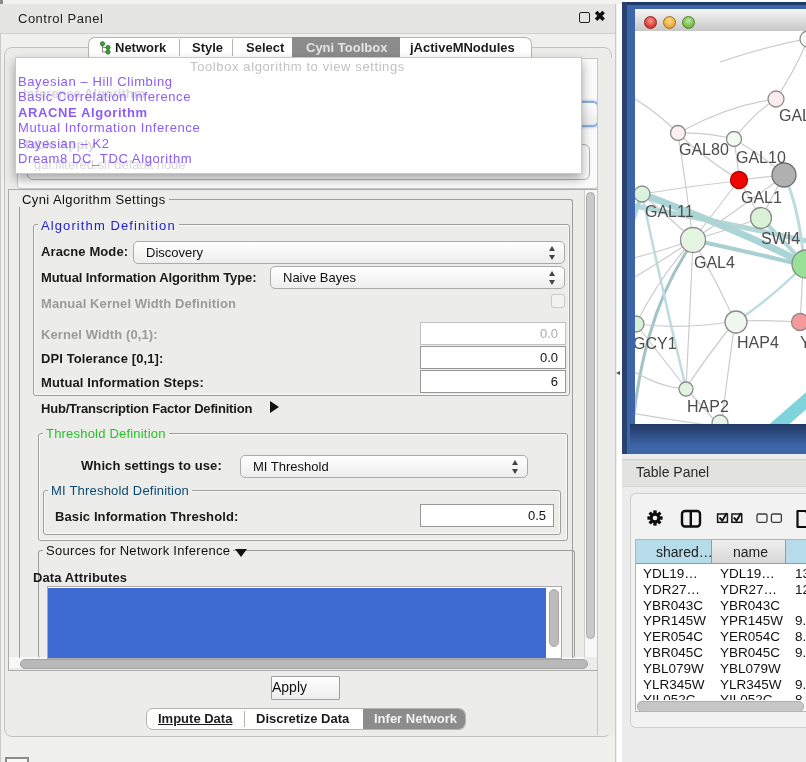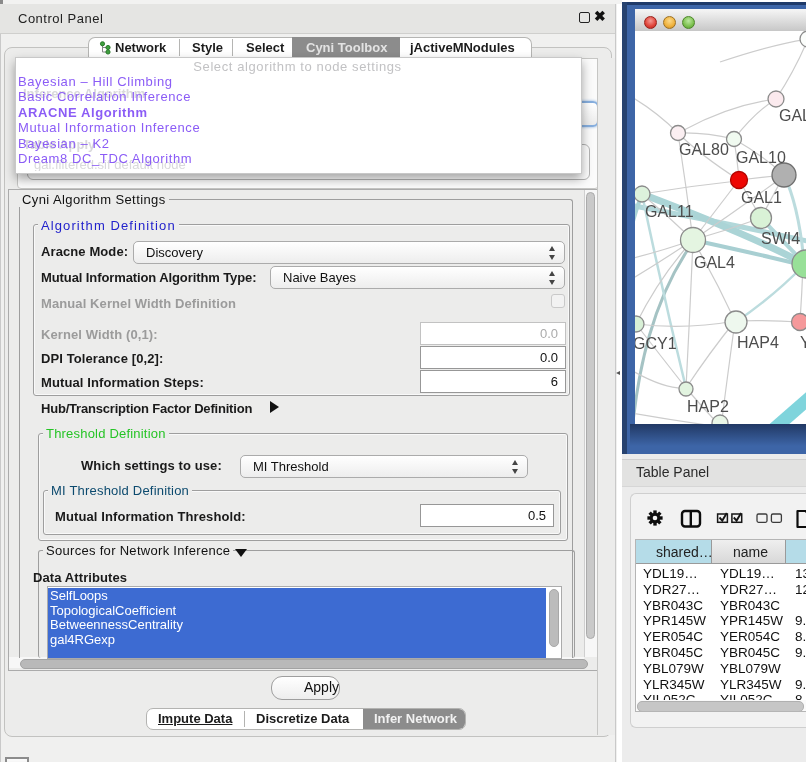--- a/index.html
+++ b/index.html
@@ -62,21 +62,21 @@
 
 <div class="abs" style="left:27px;top:144px;width:561px;height:34px;background:#fdfdfd;border:1px solid #b3b3b3;border-radius:6px;"></div>
 <div class="abs" style="left:34px;top:157px;font-size:13px;color:#333;">gal.filtered.sif default node</div>
 
 <div class="abs" style="left:15px;top:57px;width:565px;height:115px;background:#ffffff;border:1px solid #c8c8c8;box-shadow:0 5px 10px rgba(0,0,0,0.35);"></div>
 <div class="abs" style="left:15px;top:57px;width:565px;height:114px;overflow:hidden;">
   <div class="abs" style="left:8px;top:29px;font-size:13px;font-weight:bold;color:#d9d9db;">Inference Algorithm</div>
   <div class="abs" style="left:8px;top:80px;font-size:13px;font-weight:bold;color:#d9d9db;">Table Apply</div>
   <div class="abs" style="left:19px;top:100px;font-size:13px;color:#d9d9db;">gal.filtered.sif default node</div>
 </div>
-<div class="abs" style="left:15px;top:59px;width:565px;text-align:center;font-size:13px;color:#c2c2c4;letter-spacing:0.6px;">Select algorithm to node settings</div>
+<div class="abs" style="left:15px;top:59px;width:565px;text-align:center;font-size:13px;color:#c2c2c4;letter-spacing:0.6px;">Toolbox algorithm to view settings</div>
 <div id="popitems" class="abs" style="left:18px;top:73.5px;width:540px;font-size:13px;color:#8b5cf6;line-height:15.5px;letter-spacing:0.6px;">
   <div>Bayesian – Hill Climbing</div>
   <div>Basic Correlation Inference</div>
   <div class="b">ARACNE Algorithm</div>
   <div>Mutual Information Inference</div>
   <div>Bayesian – K2</div>
   <div>Dream8 DC_TDC Algorithm</div>
 </div>
 
 <div class="abs" style="left:8px;top:189px;width:589px;height:480px;background:#ececeb;border:1px solid #ababab;"></div>
@@ -106,21 +106,21 @@
   </div>
 
 <div class="lbl dis abs" style="left:41px;top:296px;">Manual Kernel Width Definition</div>
 <div class="abs" style="left:551px;top:294px;width:12px;height:12px;background:#f2f2f2;border:1px solid #c9c9c9;border-radius:3px;"></div>
 
 <div class="lbl dis abs" style="left:41px;top:327px;">Kernel Width (0,1):</div>
 <div class="spin" style="left:420px;top:322px;width:144px;height:21px;border-color:#c2c2c2;">
     <span style="color:#ababab;">0.0</span>
   </div>
 
-<div class="lbl abs" style="left:41px;top:351px;">DPI Tolerance [0,2]:</div>
+<div class="lbl abs" style="left:41px;top:351px;">DPI Tolerance [0,1]:</div>
 <div class="spin" style="left:420px;top:346px;width:144px;height:21px;">
     <span>0.0</span>
   </div>
 
 <div class="lbl abs" style="left:41px;top:375px;">Mutual Information Steps:</div>
 <div class="spin" style="left:420px;top:370px;width:144px;height:21px;">
     <span>6</span>
   </div>
 
 <div class="lbl abs" style="left:41px;top:401px;letter-spacing:-0.2px;">Hub/Transcription Factor Definition</div>
@@ -130,38 +130,37 @@
 <div class="gtitle" style="left:43px;top:426px;color:#26c426;">Threshold Definition</div>
 
 <div class="lbl abs" style="left:81px;top:458px;">Which settings to use:</div>
 <div class="combo" style="left:240px;top:455px;width:286px;height:21px;">
     <span class="ct">MI Threshold</span>
   <div class="arrows" style="right:7px;top:3.5px;"></div>
   </div>
 
 <div class="grp" style="left:43px;top:490px;width:516px;height:43px;"></div>
 <div class="gtitle" style="left:48px;top:483px;color:#0c4a6e;">MI Threshold Definition</div>
-<div class="lbl abs" style="left:55px;top:509px;">Mutual Information Threshold:</div>
+<div class="lbl abs" style="left:55px;top:509px;">Basic Information Threshold:</div>
 <div class="spin" style="left:420px;top:504px;width:132px;height:21px;">
     <span>0.5</span>
   </div>
 
 <div class="grp" style="left:38px;top:550px;width:535px;height:107px;border-bottom:none;box-shadow:none;"></div>
 <div class="gtitle" style="left:43px;top:543px;color:#111;letter-spacing:0.3px;">Sources for Network Inference</div>
 <div class="abs" style="left:235px;top:549px;width:0;height:0;border-top:8px solid #111;border-left:6.5px solid transparent;border-right:6.5px solid transparent;"></div>
 
 <div class="lbl abs" style="left:33px;top:570px;">Data Attributes</div>
 
 <div class="abs" style="left:47px;top:586px;width:513px;height:71px;background:#ffffff;border:1px solid #ababab;overflow:hidden;">
   <div class="abs" style="left:0;top:1px;width:498px;height:70px;background:#3d6bd2;"></div>
-  <div class="abs" style="left:2px;top:2px;font-size:13px;line-height:14.7px;color:#ffffff;">SelfLoops<br>TopologicalCoefficient<br>BetweennessCentrality<br>gal4RGexp</div>
   <div class="abs" style="left:501px;top:2px;width:8px;height:56px;background:#bcbcbc;border:1px solid #a8a8a8;border-radius:5px;"></div>
 </div>
 
-<div class="abs" style="left:271px;top:676px;width:67px;height:22px;background:linear-gradient(#ffffff,#ededed);border:1px solid #9e9e9e;border-radius:11px;text-align:right;font-size:14px;color:#111;"><span style="position:relative;top:1.5px;">Apply</span></div>
+<div class="abs" style="left:271px;top:676px;width:67px;height:22px;background:linear-gradient(#ffffff,#ededed);border:1px solid #9e9e9e;border-radius:1px;text-align:left;font-size:14px;color:#111;"><span style="position:relative;top:1.5px;">Apply</span></div>
 
 <div class="abs" style="left:146px;top:708px;width:318px;height:20px;background:#ffffff;border:1px solid #b3b3b1;border-radius:7px;overflow:hidden;font-size:13px;font-weight:bold;color:#1c1c1c;">
   <div class="abs" style="left:11px;top:2px;text-decoration:underline;">Impute Data</div>
   <div class="abs" style="left:97px;top:2px;height:16px;border-left:1px solid #b3b3b1;"></div>
   <div class="abs" style="left:109px;top:2px;">Discretize Data</div>
   <div class="abs" style="left:216px;top:0;width:102px;height:20px;background:#8c8c8c;"></div>
   <div class="abs" style="left:227px;top:2px;color:#f2f2f2;">Infer Network</div>
 </div>
 
 <div class="abs" style="left:597px;top:58px;width:17px;height:677px;background:#ececeb;border-left:1px solid #c6c6c4;"></div>

